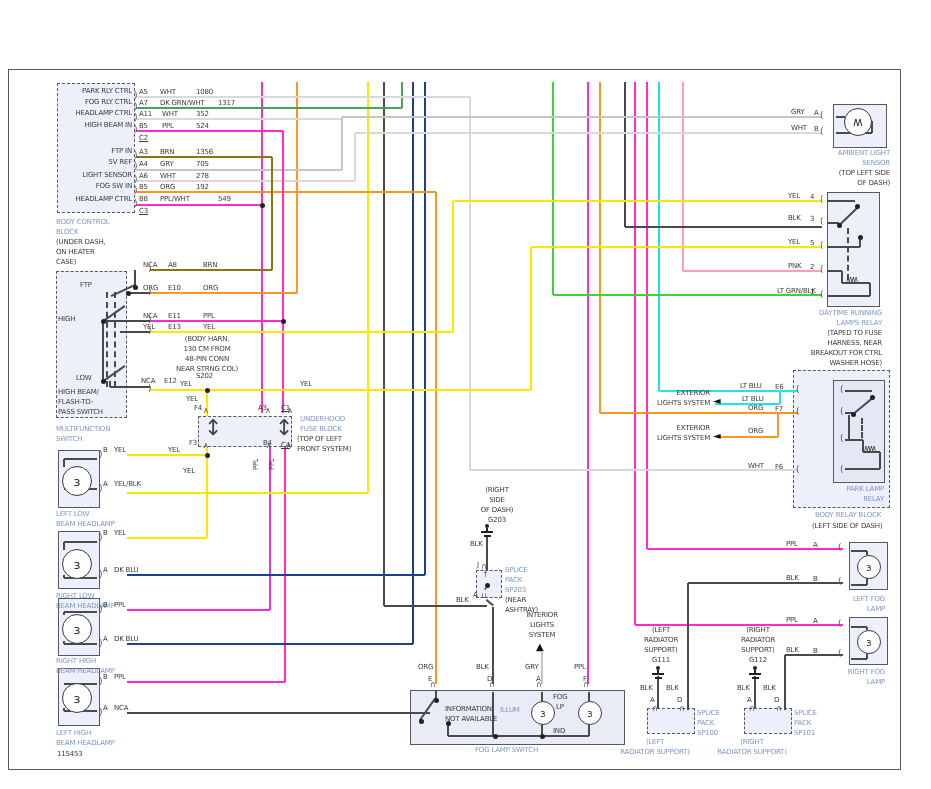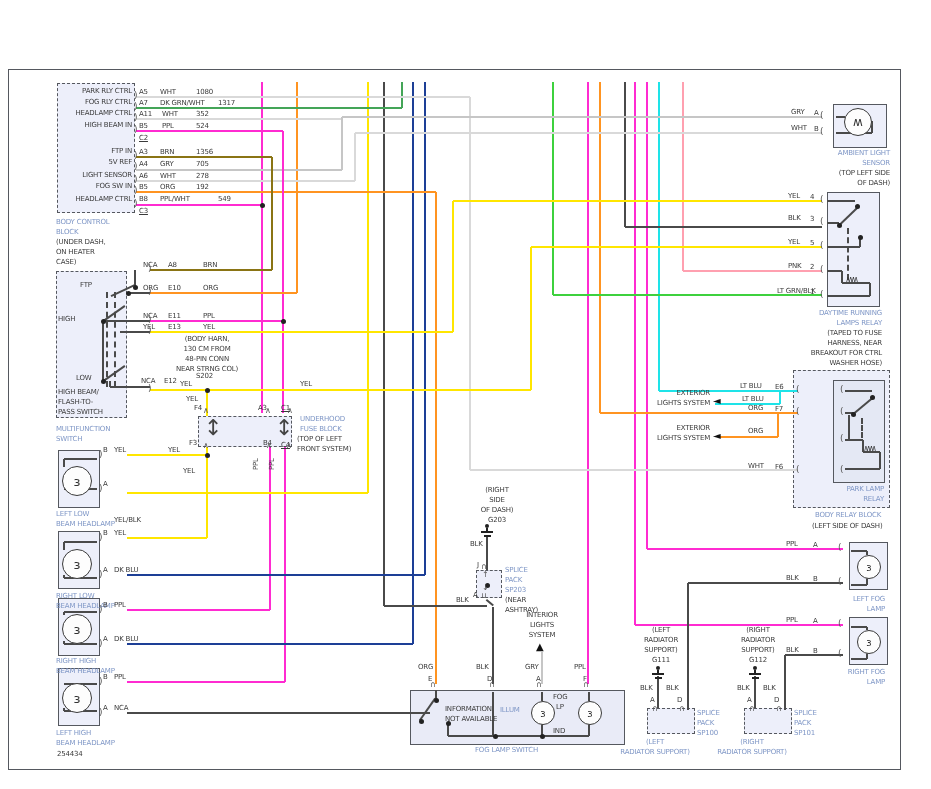--- a/index.html
+++ b/index.html
@@ -324,21 +324,21 @@
     <div class="lb u" style="left: 300px; top: 426px;">FUSE BLOCK</div>
     <div class="lb" style="left: 297px; top: 436px;">(TOP OF LEFT</div>
     <div class="lb" style="left: 297px; top: 446px;">FRONT SYSTEM)</div>
     <div class="lb" style="left: 183px; top: 468px;">YEL</div>
     <div class="lb v" style="left: 253px; top: 470px;">PPL</div>
     <div class="lb v" style="left: 269px; top: 470px;">PPL</div>
     <div class="lb" style="left: 103px; top: 447px;">B</div>
     <div class="lb" style="left: 114px; top: 447px;">YEL</div>
     <div class="lb" style="left: 168px; top: 447px;">YEL</div>
     <div class="lb" style="left: 103px; top: 481px;">A</div>
-    <div class="lb" style="left: 114px; top: 481px; margin-top: 36px;">YEL/BLK</div>
+    <div class="lb" style="left: 114px; top: 481px;">YEL/BLK</div>
     <div class="lb u" style="left: 56px; top: 511px;">LEFT LOW</div>
     <div class="lb u" style="left: 56px; top: 521px;">BEAM HEADLAMP</div>
     <div class="lb" style="left: 103px; top: 530px;">B</div>
     <div class="lb" style="left: 114px; top: 530px;">YEL</div>
     <div class="lb" style="left: 103px; top: 567px;">A</div>
     <div class="lb" style="left: 114px; top: 567px;">DK BLU</div>
     <div class="lb u" style="left: 56px; top: 593px;">RIGHT LOW</div>
     <div class="lb u" style="left: 56px; top: 603px;">BEAM HEADLAMP</div>
     <div class="lb" style="left: 103px; top: 602px;">B</div>
     <div class="lb" style="left: 114px; top: 602px;">PPL</div>
@@ -347,21 +347,21 @@
     <div class="lb u" style="left: 56px; top: 658px;">RIGHT HIGH</div>
     <div class="lb u" style="left: 56px; top: 668px;">BEAM HEADLAMP</div>
     <div class="lb" style="left: 103px; top: 674px;">B</div>
     <div class="lb" style="left: 114px; top: 674px;">PPL</div>
     <div class="lb" style="left: 103px; top: 705px;">A</div>
     <div class="lb" style="left: 114px; top: 705px;">NCA</div>
     <div class="lb u" style="left: 56px; top: 730px;">LEFT HIGH</div>
     <div class="lb u" style="left: 56px; top: 740px;">BEAM HEADLAMP</div>
     <div class="lb" style="left: 445px; top: 706px;">INFORMATION</div>
     <div class="lb" style="left: 445px; top: 716px;">NOT AVAILABLE</div>
-    <div class="lb" style="left: 57px; top: 751px;">254434</div>
+    <div class="lb" style="left: 57px; top: 751px;">115453</div>
     <div class="lb" style="left: 791px; top: 109px;">GRY</div>
     <div class="lb" style="left: 814px; top: 110px;">A</div>
     <div class="lb" style="left: 791px; top: 125px;">WHT</div>
     <div class="lb" style="left: 814px; top: 126px;">B</div>
     <div class="lb ru" style="left: 790px; top: 150px; width: 100px; white-space: normal;">AMBIENT LIGHT</div>
     <div class="lb ru" style="left: 790px; top: 160px; width: 100px; white-space: normal;">SENSOR</div>
     <div class="lb rk" style="left: 790px; top: 170px; width: 100px; white-space: normal;">(TOP LEFT SIDE</div>
     <div class="lb rk" style="left: 790px; top: 180px; width: 100px; white-space: normal;">OF DASH)</div>
     <div class="lb" style="left: 788px; top: 193px;">YEL</div>
     <div class="lb" style="left: 810px; top: 194px;">4</div>

